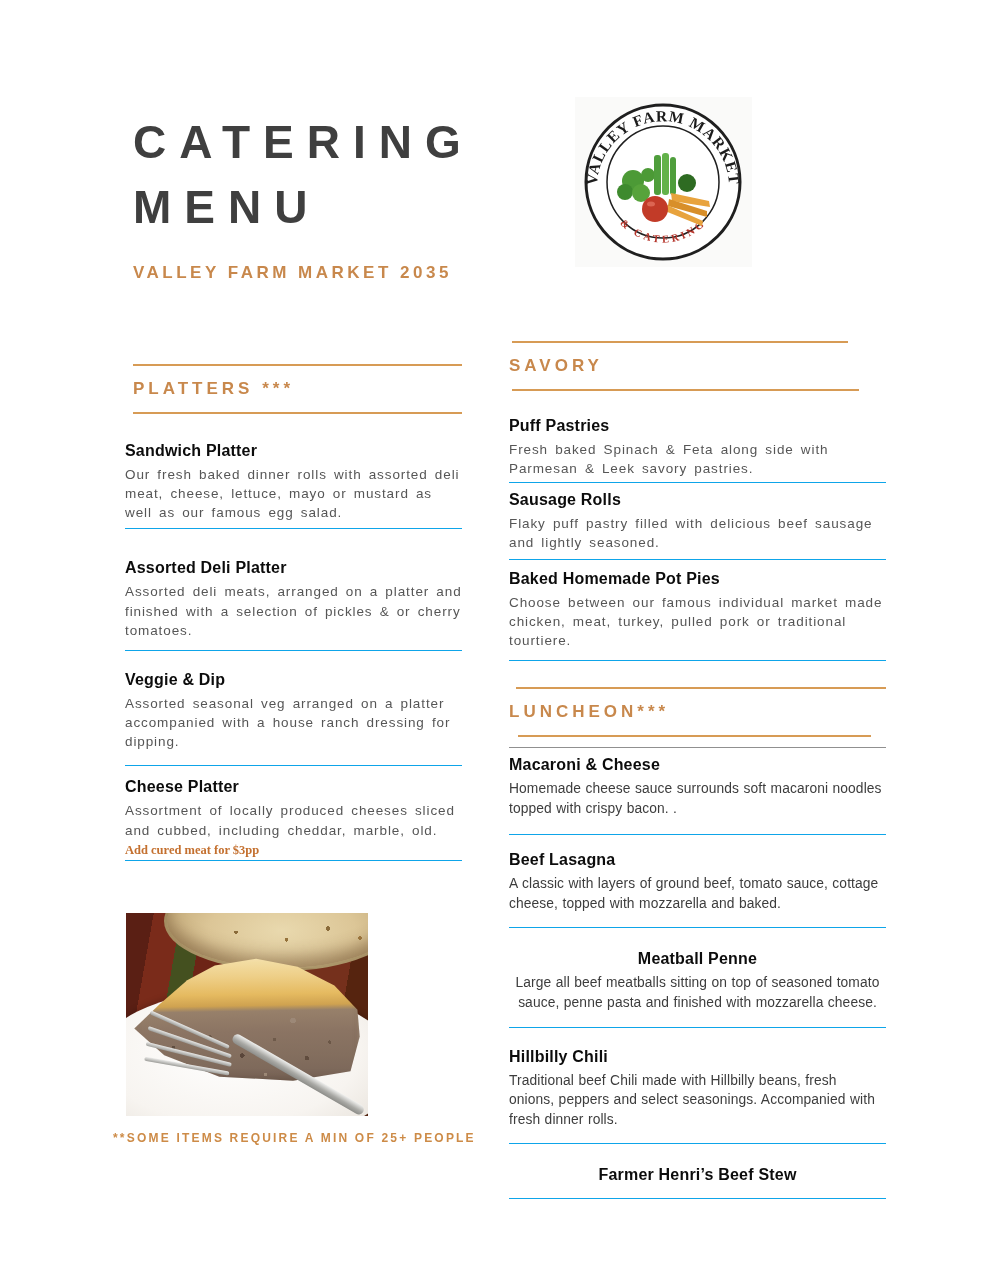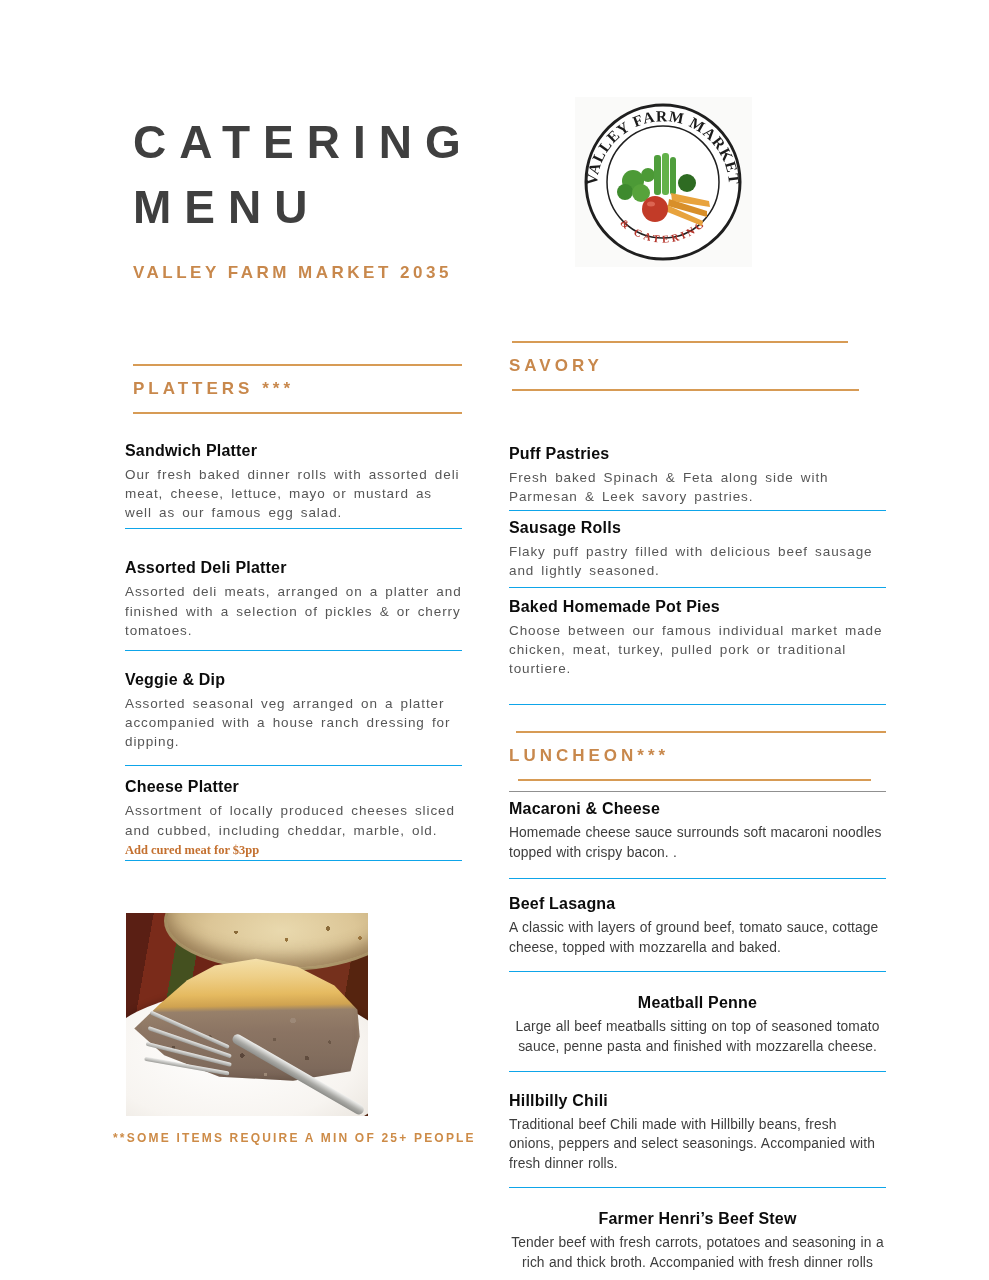--- a/index.html
+++ b/index.html
@@ -58,25 +58,25 @@
   }
   .desc-tight {
     letter-spacing:.1px; word-spacing:.5px; color:#3d3d3d; font-size:13.8px;
   }
   .item-note {
     margin-top:3px; font-family:"Liberation Serif", serif;
     font-weight:bold; font-size:12.5px; color:#c4702f;
   }
 
   
-  .i-pt28{padding-top:28px;} .i-pt30{padding-top:30px;} .i-pt26{padding-top:26px;margin-top:28px;}
+  .i-pt28{padding-top:28px;} .i-pt30{padding-top:30px;} .i-pt26{padding-top:26px;}
   .i-pt22{padding-top:22px;text-align:center;} .i-pt20{padding-top:20px;} .i-pt16{padding-top:16px;}
   .i-pt12{padding-top:12px;} .i-pt10{padding-top:10px;} .i-pt8{padding-top:8px;}
   .i-pb2{padding-bottom:2px;} .i-pb4{padding-bottom:4px;} .i-pb6{padding-bottom:6px;}
-  .i-pb10{padding-bottom:26px;} .i-pb14{padding-bottom:14px;} .i-pb16{padding-bottom:16px;}
+  .i-pb10{padding-bottom:10px;} .i-pb14{padding-bottom:14px;} .i-pb16{padding-bottom:16px;}
   .i-pb26{padding-bottom:10px;}
 
   .footnote {
     position:absolute; left:113px; top:1131px;
     font-size:12px; font-weight:bold; letter-spacing:2.2px; color:#cd8b47;
     white-space:nowrap;
   }
 
   
   .photo {
@@ -275,17 +275,16 @@
     <div class="item-desc desc-tight">Large all beef meatballs sitting on top of seasoned tomato sauce, penne pasta and finished with mozzarella cheese.</div>
   </div>
 
   <div class="item i-pt20 i-pb14">
     <div class="item-title">Hillbilly Chili</div>
     <div class="item-desc desc-tight">Traditional beef Chili made with Hillbilly beans, fresh onions, peppers and select seasonings. Accompanied with fresh dinner rolls.</div>
   </div>
 
   <div class="item i-pt22 i-pb14">
     <div class="item-title">Farmer Henri’s Beef Stew</div>
-    <div class="item-desc desc-tight">Tender beef with fresh carrots, potatoes and seasoning in a rich and thick broth. Accompanied with fresh dinner rolls</div>
   </div>
 </div>
 
 <div class="footnote">**SOME ITEMS REQUIRE A MIN OF 25+ PEOPLE</div>
 
 </body></html>

